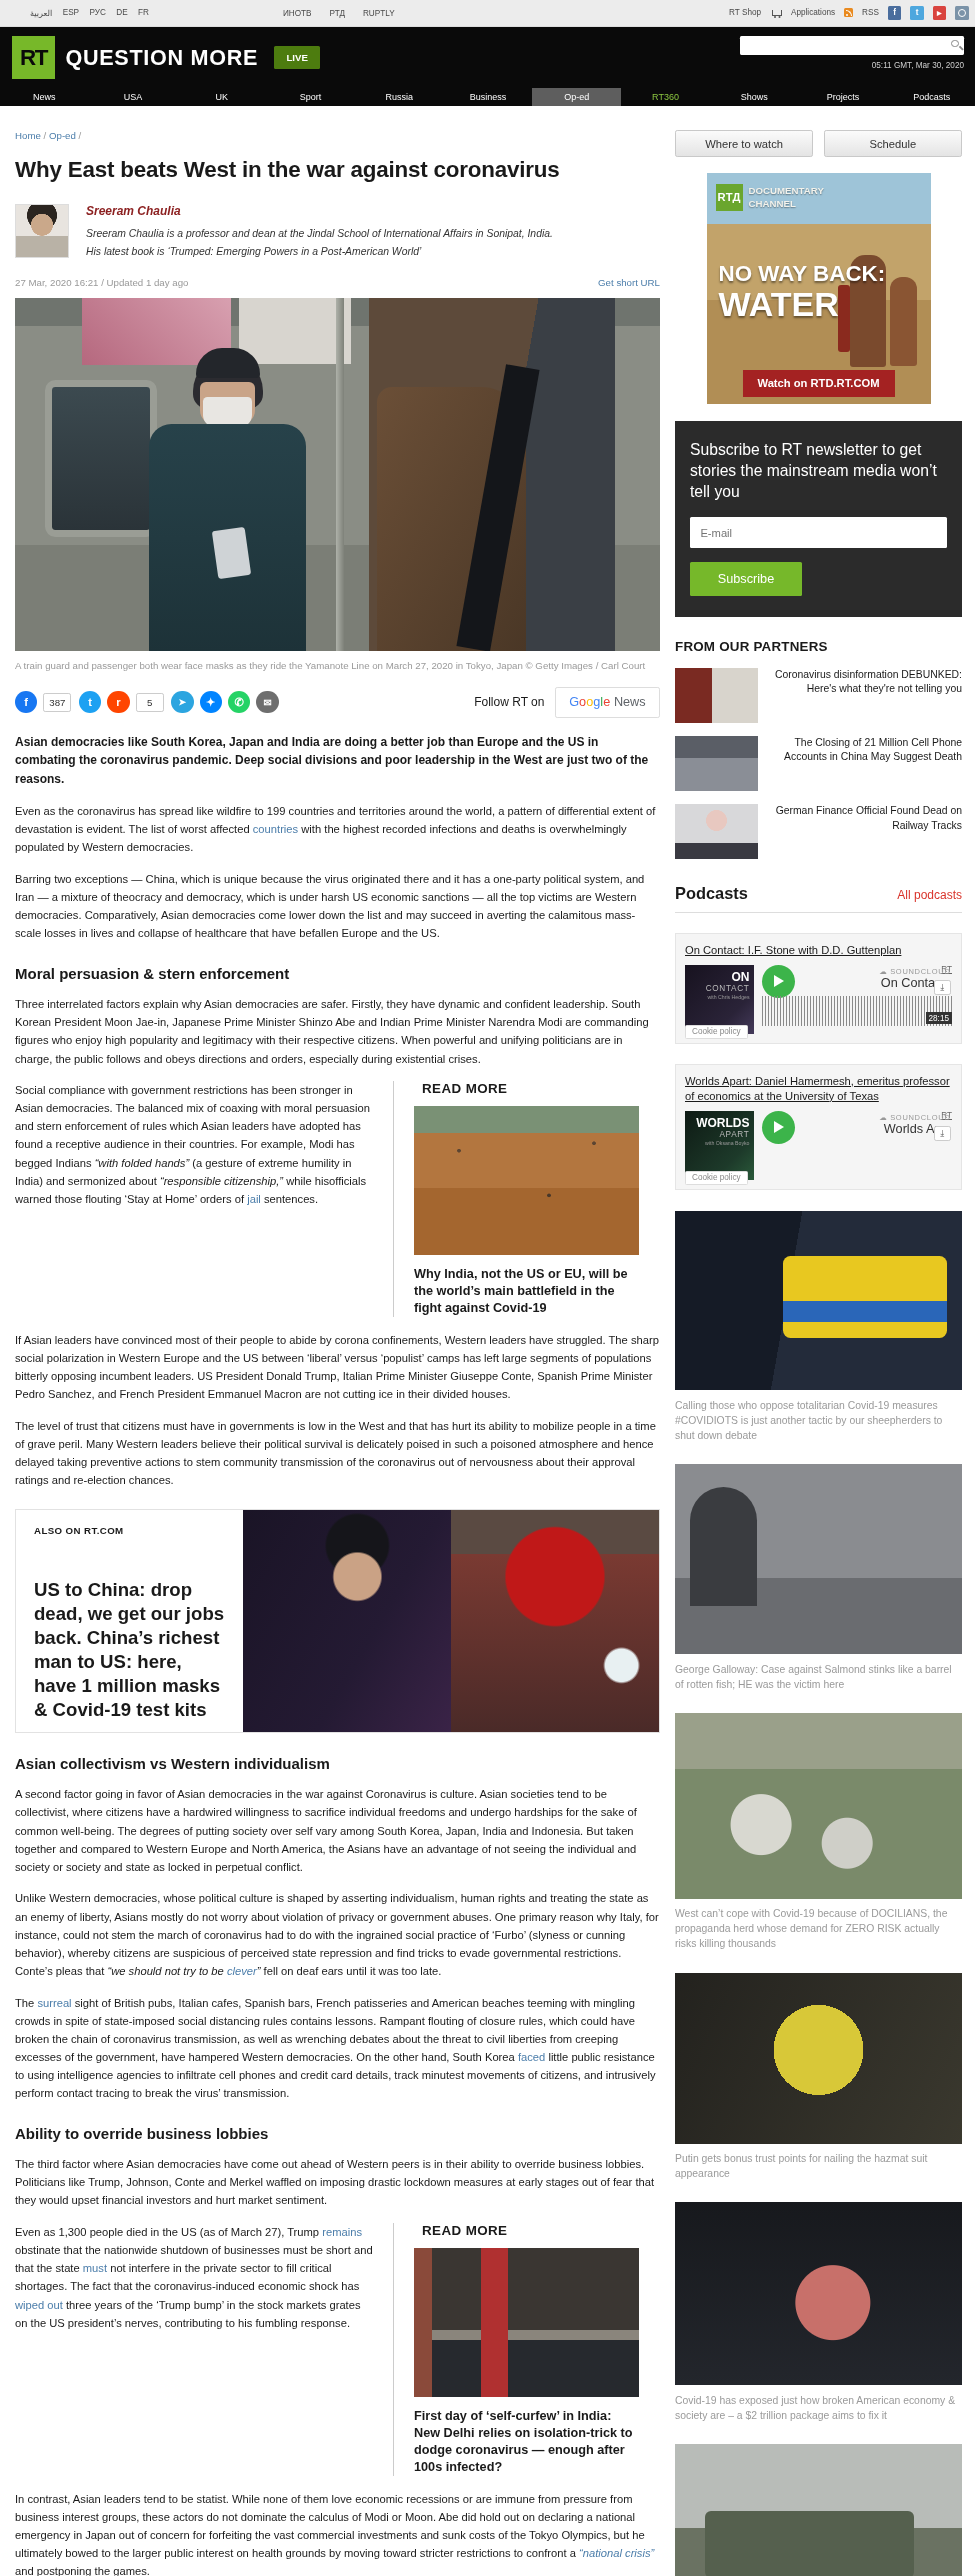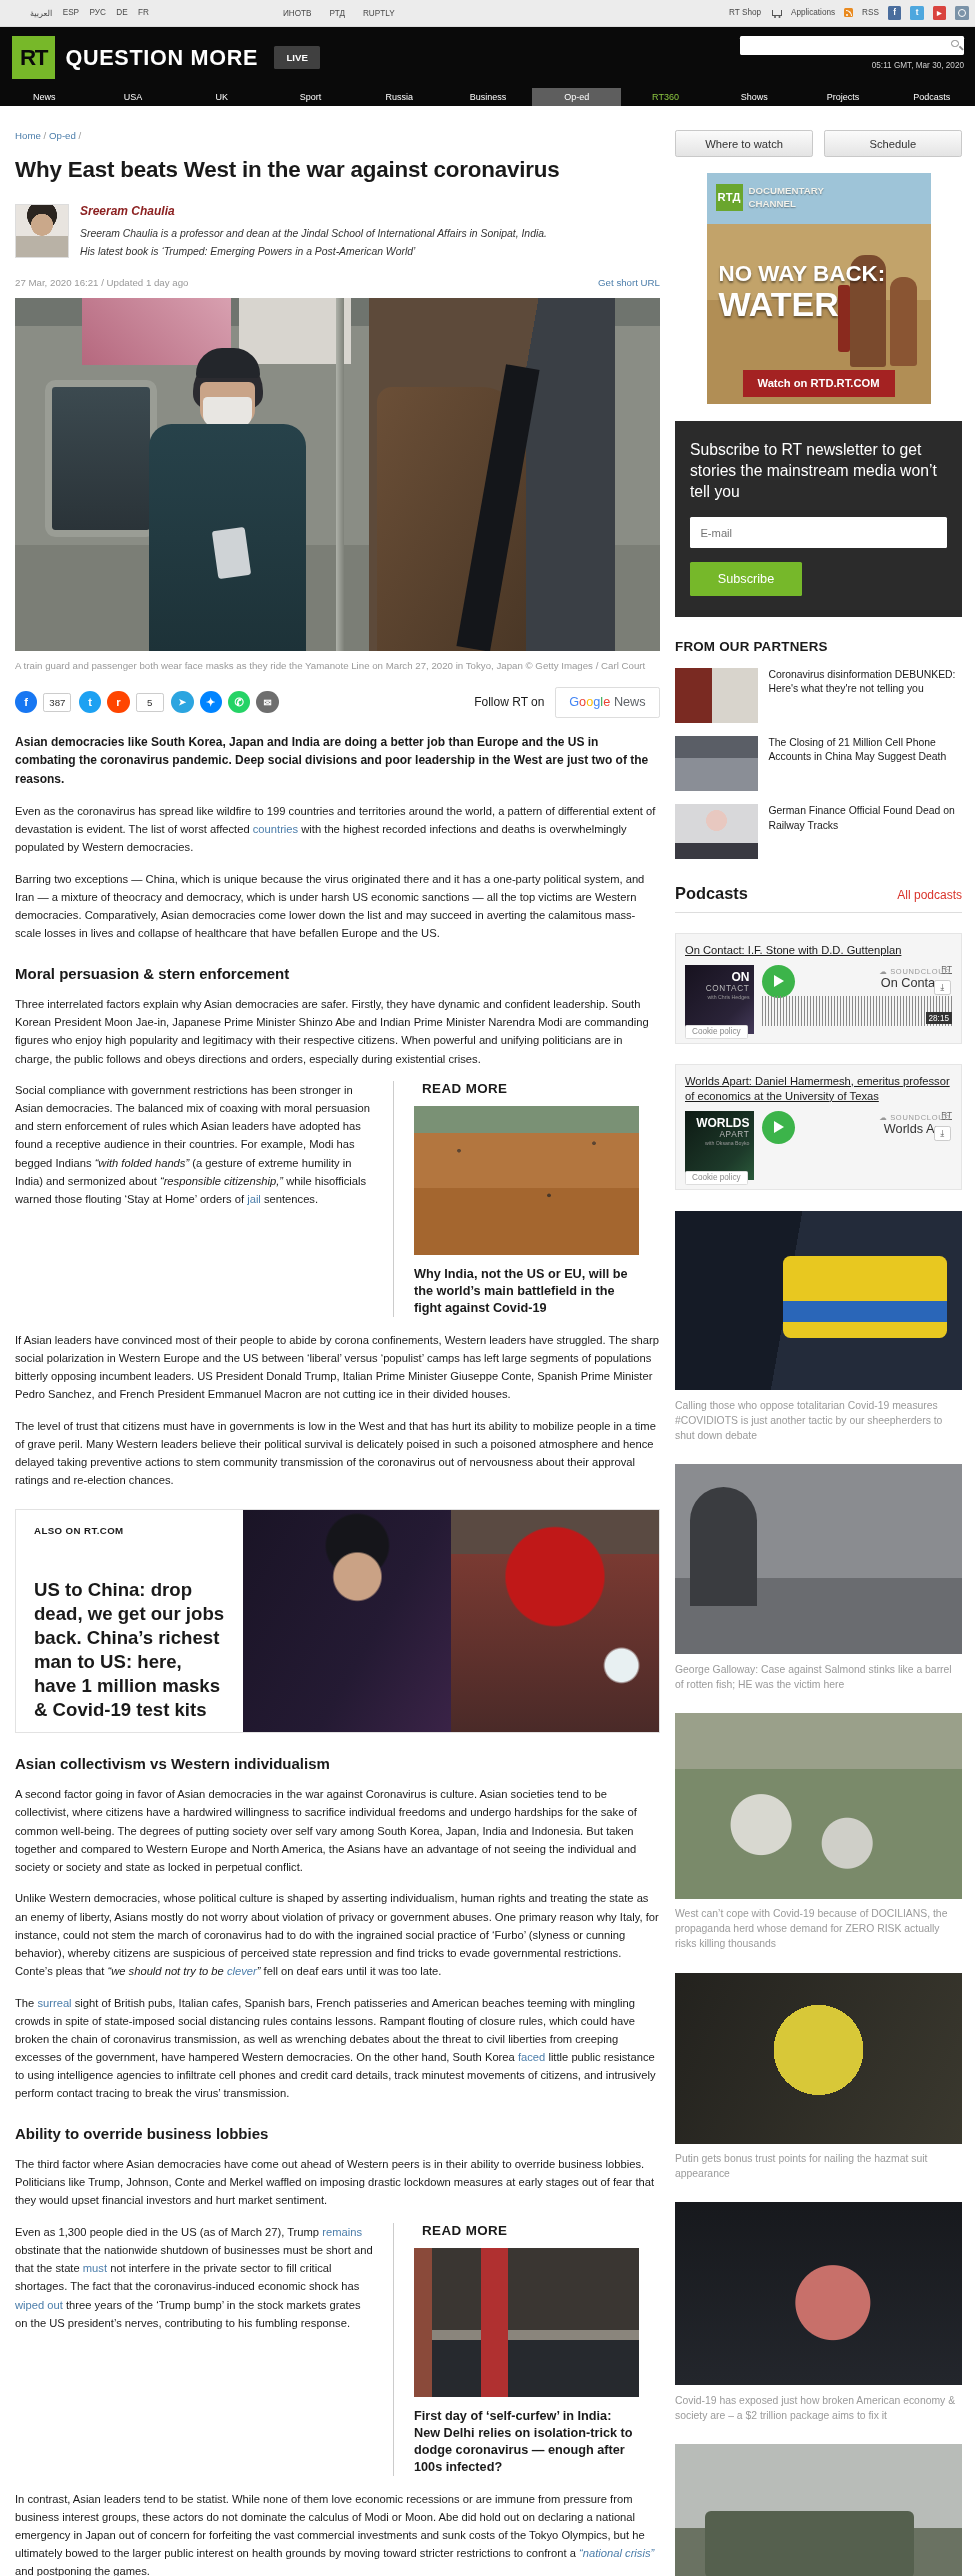--- a/index.html
+++ b/index.html
@@ -22,21 +22,21 @@
   .sq { width:13.4px; height:13.4px; border-radius:1.5px; display:flex; align-items:center; justify-content:center; color:#fff; font-size:8.2px; font-weight:bold; }
   .sq.fb{background:#4a6d9d;} .sq.tw{background:#4da7de;} .sq.yt{background:#d9443f; font-size:6px;}
   .sq.ig{background:#7b93a8; position:relative;}
   .sq.ig::before{content:""; width:6px; height:6px; border:1.1px solid #fff; border-radius:50%;}
 
   
   .masthead { height:61px; background:#0a0a0a; display:flex; align-items:center; padding:0 12px; position:relative;}
   .rt-logo { width:43px; height:43px; background:#77b829; color:#0a0a0a; font-size:22.4px; font-weight:bold;
              display:flex; align-items:center; justify-content:center; letter-spacing:-1.5px;}
   .tagline { color:#fff; font-size:21.6px; font-weight:bold; letter-spacing:0.7px; margin-left:10.4px;}
-  .live-btn { background:#404040; color:#fff; font-size:9.7px; font-weight:bold; padding:6px 12px; border-radius:1.5px; margin-left:16.4px;}
+  .live-btn { background:#4d7c0f; color:#fff; font-size:9.7px; font-weight:bold; padding:6px 12px; border-radius:1.5px; margin-left:16.4px;}
   .mast-right { position:absolute; right:12px; top:9px; width:224px; text-align:right;}
   .search-box { width:224px; height:19.4px; background:#fff; border-radius:2.2px; position:relative;}
   .mag { position:absolute; right:5.2px; top:3.7px; width:7.5px; height:7.5px; border:1.5px solid #888; border-radius:50%;}
   .mag::after{content:""; position:absolute; left:6.7px; top:6.7px; width:4.5px; height:1.5px; background:#888; transform:rotate(45deg);}
   .gmt { color:#cfcfcf; font-size:8.2px; margin-top:6px;}
 
   
   .nav { height:18px; background:#0a0a0a; display:flex; align-items:stretch; font-size:9px; color:#fff;}
   .nav .item { flex:1; display:flex; align-items:center; justify-content:center; cursor:pointer;}
   .nav .item.active { background:#5e5e5e; }
@@ -146,21 +146,21 @@
   .newsletter { background:#2b2b2b; margin-top:16.4px; padding:18px 15px 21px;}
   .nl-txt { color:#fff; font-size:15.7px; line-height:1.35; }
   .nl-input { width:100%; height:31px; border:none; border-radius:1.5px; margin-top:15px; padding:0 10.4px; font-size:11.2px; color:#555; font-family:"Liberation Sans",sans-serif;}
   .nl-btn { margin-top:13.4px; width:112px; height:34px; background:#76b82a; color:#fff; border:none; border-radius:1.5px; font-size:12.7px; cursor:pointer; font-family:"Liberation Sans",sans-serif;}
   .partners-h { font-size:13.4px; font-weight:bold; margin-top:22.4px; letter-spacing:0.2px;}
   .p-item { display:flex; margin-top:13.4px; cursor:pointer;}
   .p-thumb { width:83px; height:55px; flex:0 0 83px;}
   .p-thumb.t1{background:linear-gradient(90deg,#7a2a22 0 45%, #d8d4cc 45%), radial-gradient(circle at 70% 40%, #3a6a4a 0 30%, transparent 31%);}
   .p-thumb.t2{background:linear-gradient(#5a5e66 0 40%, #8a8e96 40%), radial-gradient(circle at 30% 60%, #2a2e36 0 20%, transparent 21%);}
   .p-thumb.t3{background:radial-gradient(circle at 50% 30%, #e8c8c0 0 18%, transparent 19%), linear-gradient(#d8d8da 0 70%, #3a3a42 70%);}
-  .p-txt { font-size:10.4px; line-height:1.4; margin-left:10.4px; color:#1a1a1a;}
+  .p-txt { font-size:10.4px; line-height:1.4; margin-left:10.4px; color:#1a1a1a;text-align:right;}
   .pod-head { display:flex; align-items:baseline; margin-top:25px; border-bottom:0.7px solid #ddd; padding-bottom:9px;}
   .pod-title { font-size:16.4px; font-weight:bold;}
   .pod-all { margin-left:auto; color:#d9342b; font-size:12px; cursor:pointer;}
   .embed { background:#f5f5f5; border:0.7px solid #e5e5e5; margin-top:19.4px; padding:9px;}
   .em-title { font-size:11.2px; text-decoration:underline; line-height:1.35; cursor:pointer;}
   .em-row { display:flex; margin-top:7.5px; position:relative;text-align:right;}
   .em-thumb { width:69px; height:69px; background:linear-gradient(135deg,#17121f,#2a2338 70%,#443a5a); color:#ddd; padding:4.5px; flex:0 0 69px;}
   .em-thumb .l1{font-size:12px; font-weight:bold; color:#fff;}
   .em-thumb .l2{font-size:8.2px; color:#bbb; letter-spacing:0.7px;}
   .em-thumb .l3{font-size:5.2px; color:#999; margin-top:1.5px;}
@@ -254,21 +254,21 @@
       <span class="crumb-l">Home</span>
       <span>/</span>
       <span class="crumb-l">Op-ed</span>
       <span>/</span>
     </div>
 
     <h1 class="title">Why East beats West in the war against coronavirus</h1>
 
     <div class="authorbox">
       <div class="avatar"></div>
-      <div style="margin-left:11px;">
+      <div style="margin-left:17px;">
         <div class="a-name">Sreeram Chaulia</div>
         <div class="a-bio">Sreeram Chaulia is a professor and dean at the Jindal School of International Affairs in Sonipat, India. His latest book is ‘Trumped: Emerging Powers in a Post-American World’</div>
       </div>
     </div>
 
     <div class="metarow">
       <span>27 Mar, 2020 16:21 / Updated 1 day ago</span>
       <span class="short-url">Get short URL</span>
     </div>
 

